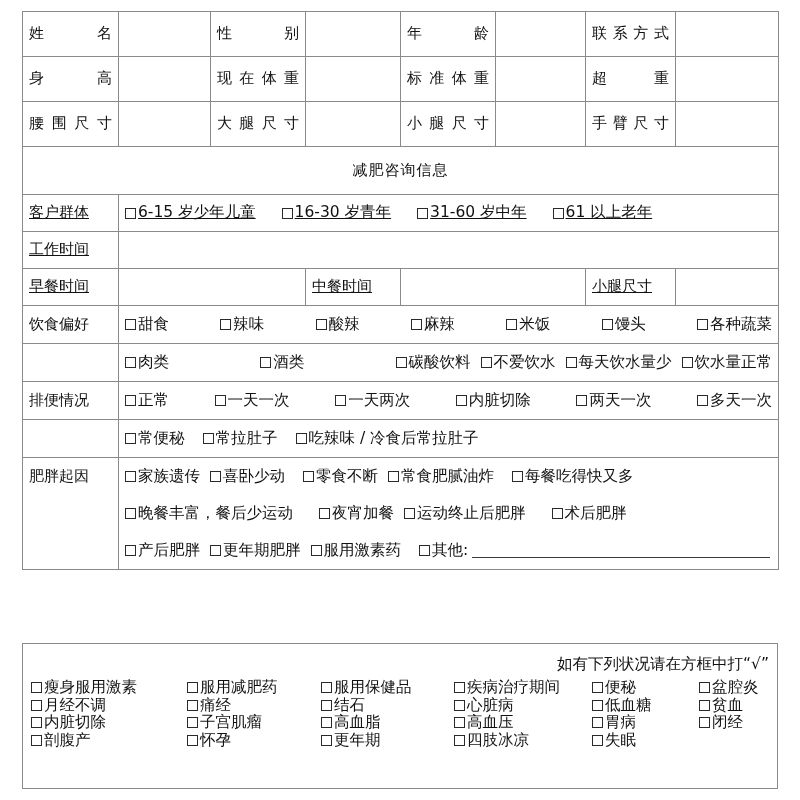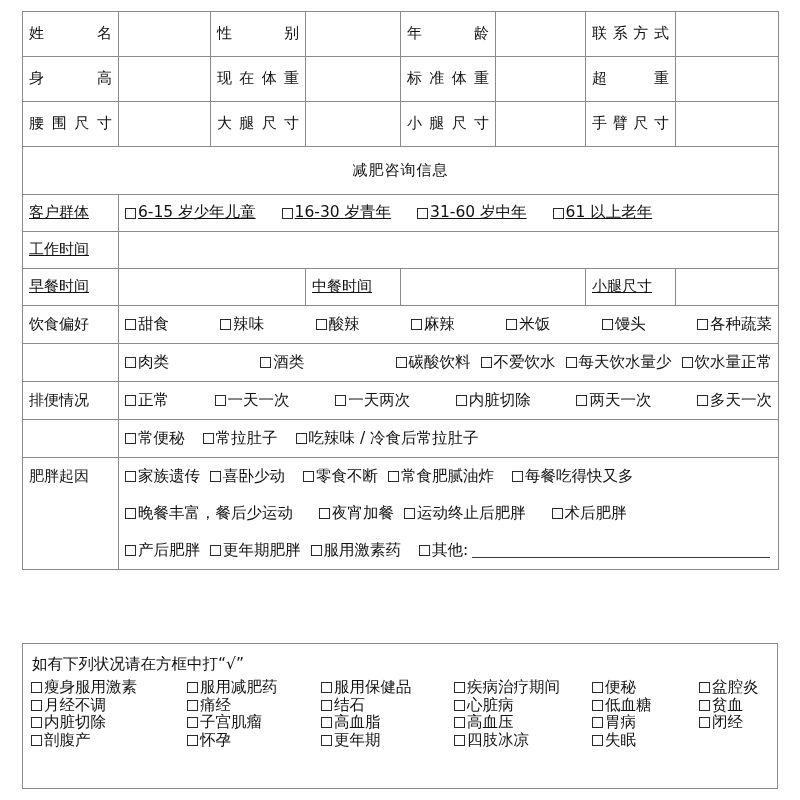--- a/index.html
+++ b/index.html
@@ -127,20 +127,21 @@
     height: 146px;
     border: 1px solid #8a8a8a;
     box-sizing: border-box;
     background: #fff;
     padding: 6px 8px 0 8px;
   }
   .cond-head {
     font-size: 15.5px;
     margin: 4px 0 5px 1px;
     white-space: nowrap;
+    text-align: right;
   }
   .cond-grid {
     display: grid;
     grid-template-columns: 156px 134px 133px 138px 107px 84px;
     row-gap: 2px;
   }
   .cond-grid .cb { font-size: 15.5px; }
 </style>
 </head>
 <body>

